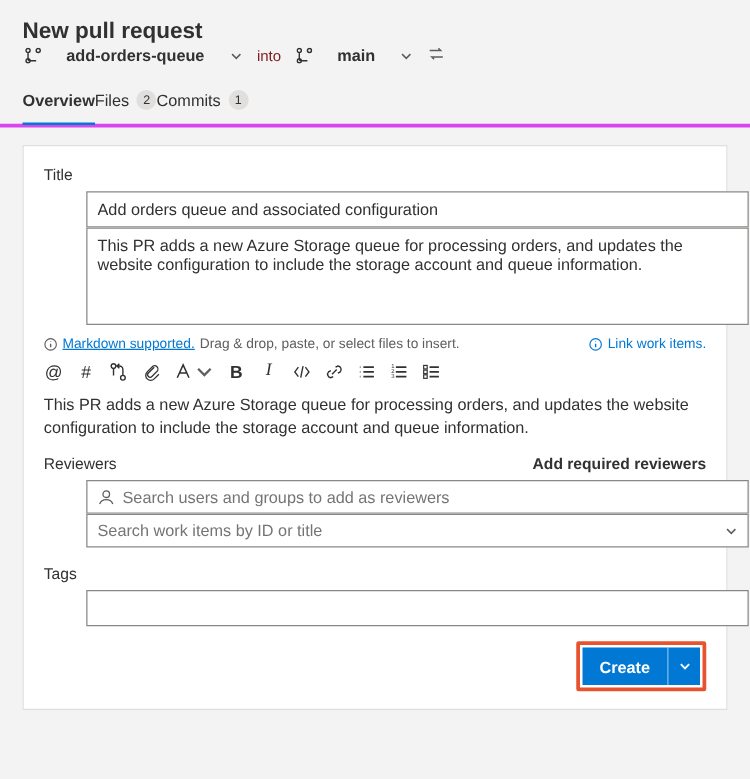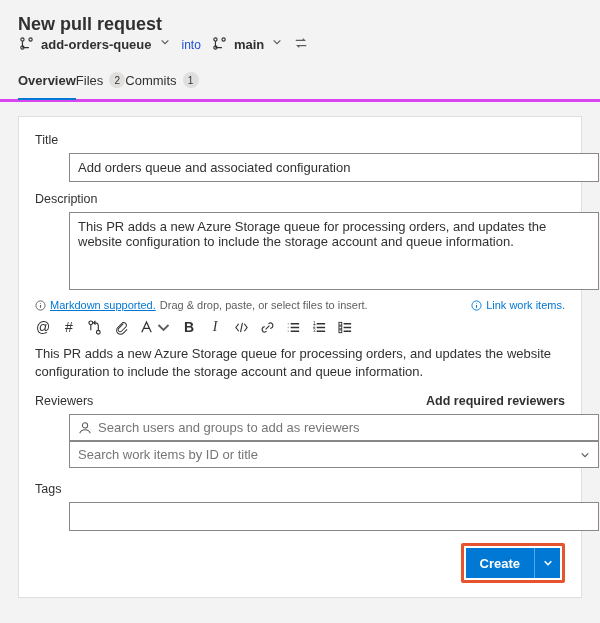--- a/index.html
+++ b/index.html
@@ -8,23 +8,23 @@
     background: #f3f3f3;
     color: #323130;
     width: 600px;
     height: 623px;
     overflow: hidden;
     font-size: 13px;
   }
   .header { padding: 14px 18px 0 18px; }
   .page-title { font-size: 18px; font-weight: 600; }
   .branch-row { display: flex; align-items: center; gap: 10px; font-size: 13px; margin-bottom: 10px; }
-  .branch-pick { display: inline-flex; gap: 8px; padding: 2px 2px; cursor: pointer; }
+  .branch-pick { display: inline-flex; align-items: center; gap: 20px; padding: 2px 2px; cursor: pointer; }
   .branch-pick .name { font-weight: 600; }
-  .into { color: #1d4ed8; font-size: 12px; }
+  .into { color: #7f1d1d; font-size: 12px; }
   .swap-icon { color: #605e5c; cursor: pointer; }
   .tabs { display: flex; padding: 0 18px; border-bottom: 3px solid #d946ef; }
   .tab { display: flex; align-items: center; gap: 6px; padding: 8px 0 10px 0; font-size: 13px; cursor: pointer; border-bottom: 2px solid transparent; margin-bottom: -1px; }
   .tab.active { font-weight: 600; border-bottom-color: #0078d4; }
   .badge { background: #e1dfdd; border-radius: 9px; min-width: 16px; height: 16px; font-size: 10px; display: inline-flex; align-items: center; justify-content: center; padding: 0 5px; font-weight: 400; color: #323130; }
   .card { background: #fff; margin: 14px 18px 0 18px; border: 1px solid #e1dfdd; padding: 16px 16px 14px 16px; }
   .field-label { font-size: 12.5px; margin-bottom: 6px; display: block; }
   .text-input, .textarea, .combo {
     width: 100%;
     border: 1px solid #8a8886;
@@ -112,21 +112,20 @@
     <span>Commits</span>
     <span class="badge">1</span>
   </div>
 </div>
 
 <div class="card">
 
   <label class="field-label">Title</label>
   <input class="text-input" value="Add orders queue and associated configuration" style="">
 
-  <label class="field-label mt10">Description</label>
   <textarea class="textarea" style="">This PR adds a new Azure Storage queue for processing orders, and updates the website configuration to include the storage account and queue information.</textarea>
 
   <div class="hint-row">
     <span class="hint-left">
       <svg class="info-icon gray" viewBox="0 0 12 12">
           <circle cx="6" cy="6" r="5" fill="none" stroke="currentColor"></circle>
           <path d="M6 3.5v.5M6 5.5v3" stroke="currentColor" stroke-width="1.2"></path>
         </svg>
       <a href="#">Markdown supported.</a>
       <span>Drag &amp; drop, paste, or select files to insert.</span>

